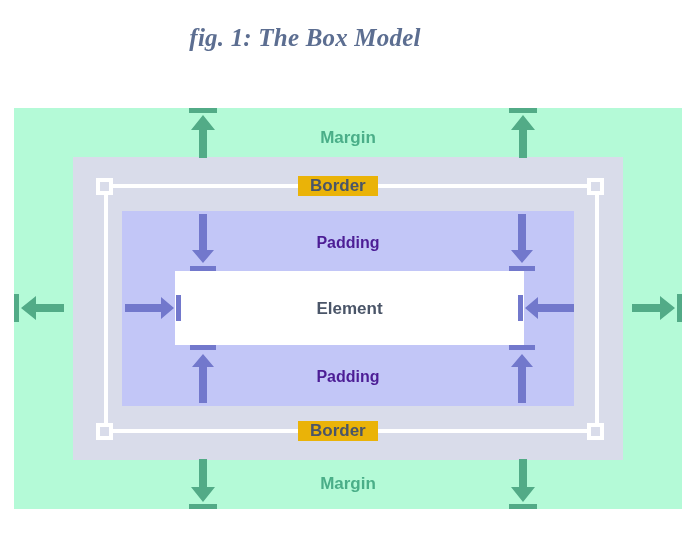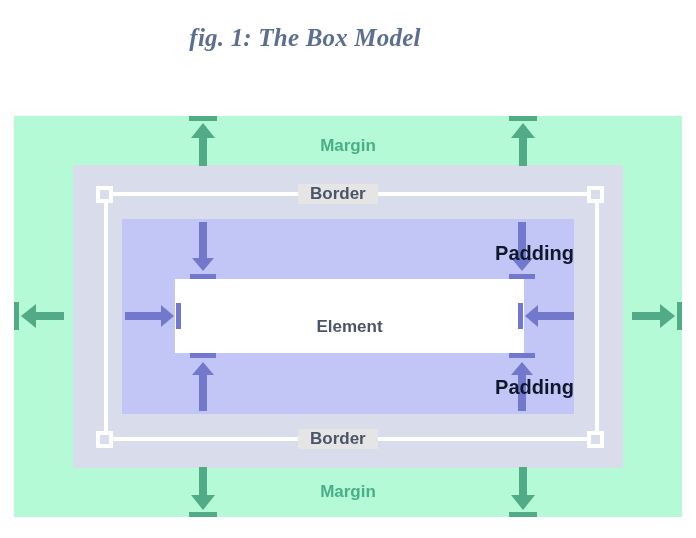--- a/index.html
+++ b/index.html
@@ -27,21 +27,21 @@
     font-weight: bold;
     font-size: 25px;
     letter-spacing: 0.2px;
     color: #5c6e91;
   }
 
   
   #diagram {
     position: absolute;
     left: 14px;
-    top: 116px;
+    top: 108px;
     width: 668px;
     height: 378px;
   }
 
   
   #margin-box {
     position: absolute;
     left: 0;
     top: 0;
     width: 668px;
@@ -107,31 +107,30 @@
   }
   .label.margin-label {
     font-size: 17px;
     color: #4aae88;
   }
   .label.border-label {
     font-size: 17px;
     color: #4a5568;
   }
   .label.padding-label {
-    font-size: 20px;
-    color: #0f172a;
-    text-align: right;
+    font-size: 16px;
+    color: #4c1d95;
   }
   .label.element-label {
     font-size: 17px;
     color: #4a5568;
   }
   
   .label.border-label {
-    background: #e5e5e5;
+    background: #eab308;
     padding: 0 12px;
   }
 
   
   .arrow { position: absolute; }
   .arrow svg { display: block; }
 </style>
 </head>
 <body>
 
@@ -246,15 +245,15 @@
   <div class="label margin-label" style="left:0px; top:366px; width:668px;">Margin</div>
 
   <div class="label border-label" style="left:284px; top:68px;">Border</div>
 
   <div class="label border-label" style="left:284px; top:313px;">Border</div>
 
   <div class="label padding-label" style="left:108px; top:126px; width:452px;">Padding</div>
 
   <div class="label padding-label" style="left:108px; top:260px; width:452px;">Padding</div>
 
-  <div class="label element-label" style="left:161px; top:191px; width:349px;margin-top:10px;">Element</div>
+  <div class="label element-label" style="left:161px; top:191px; width:349px;">Element</div>
 
 </div>
 
 </body></html>

